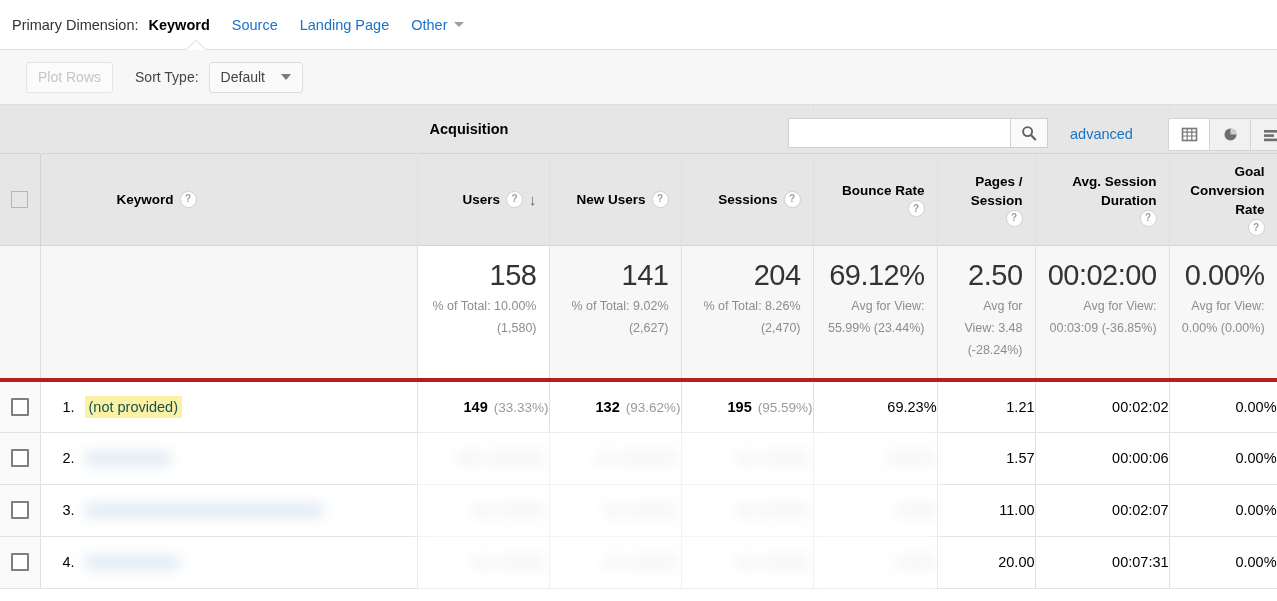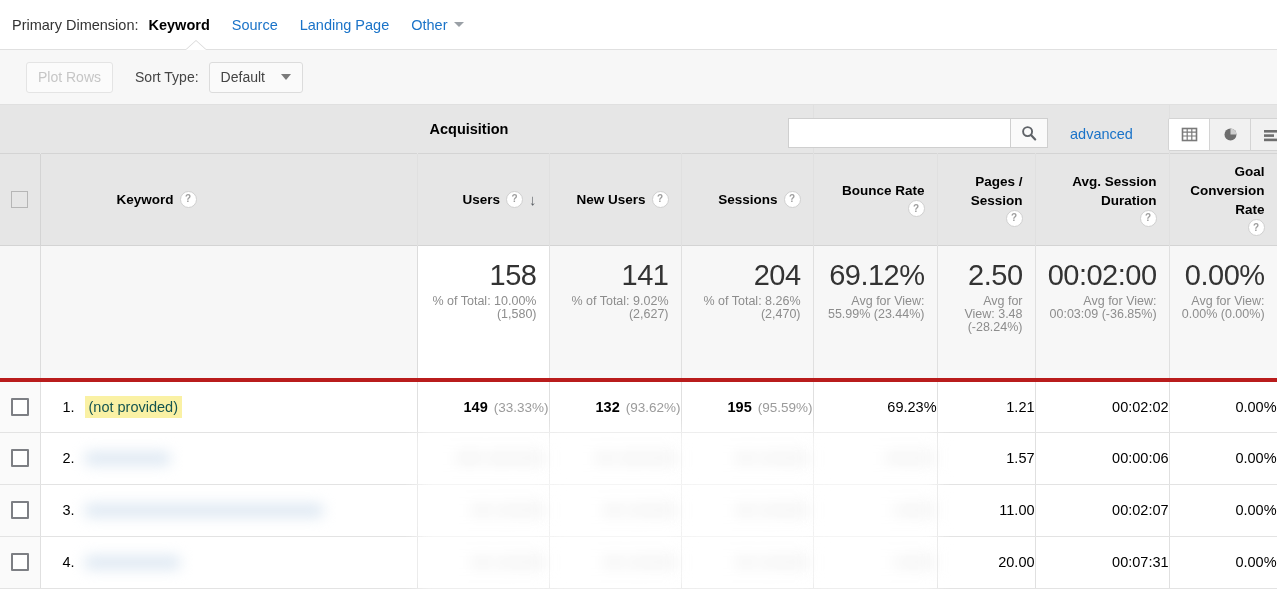--- a/index.html
+++ b/index.html
@@ -283,21 +283,21 @@
   .sum-big {
     font-size: 29px;
     color: #333;
     line-height: 34px;
     font-weight: normal;
     letter-spacing: -0.5px;
   }
   .sum-sub {
     font-size: 12.5px;
     color: #8d8d8d;
-    line-height: 13px;
+    line-height: 22px;
     margin-top: 3px;
   }
 
   
   tr.data td {
     height: 52px;
     border-bottom: 1px solid #e3e3e3;
     background: #ffffff;
     font-size: 14.5px;
   }

